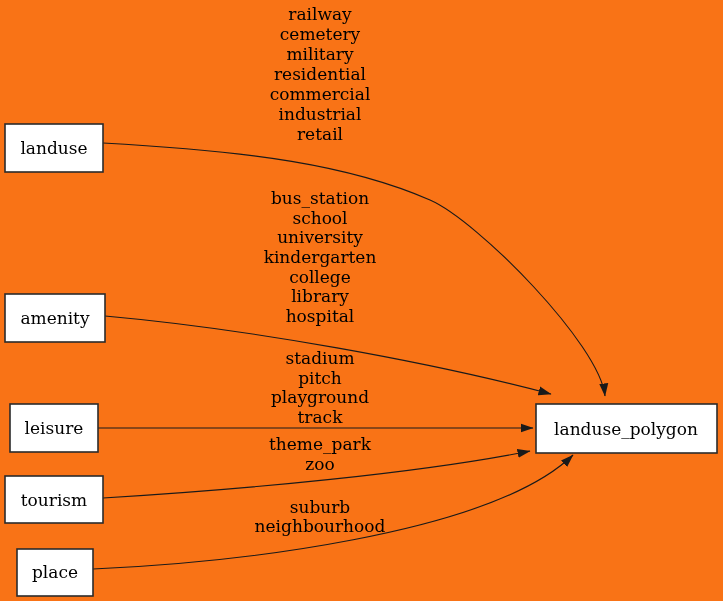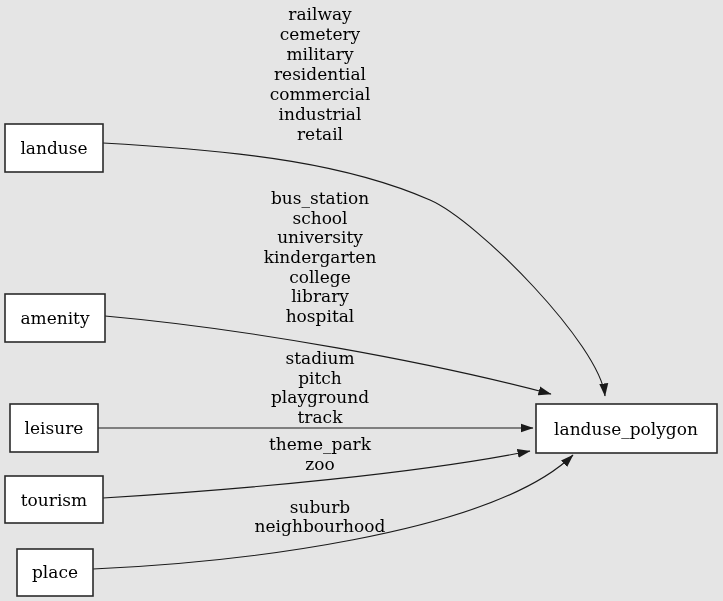--- a/index.html
+++ b/index.html
@@ -4,21 +4,21 @@
 <style>
   html, body {
     margin: 0;
     padding: 0;
     background: #ffffff;
   }
   .canvas {
     position: relative;
     width: 723px;
     height: 601px;
-    background: #e5e5e5;
+    background: #f97316;
     font-family: "DejaVu Serif", serif;
   }
   svg text {
     font-family: "DejaVu Serif", serif;
     font-size: 17px;
     fill: #000000;
   }
   svg text.node-label {
     text-anchor: middle;
   }

